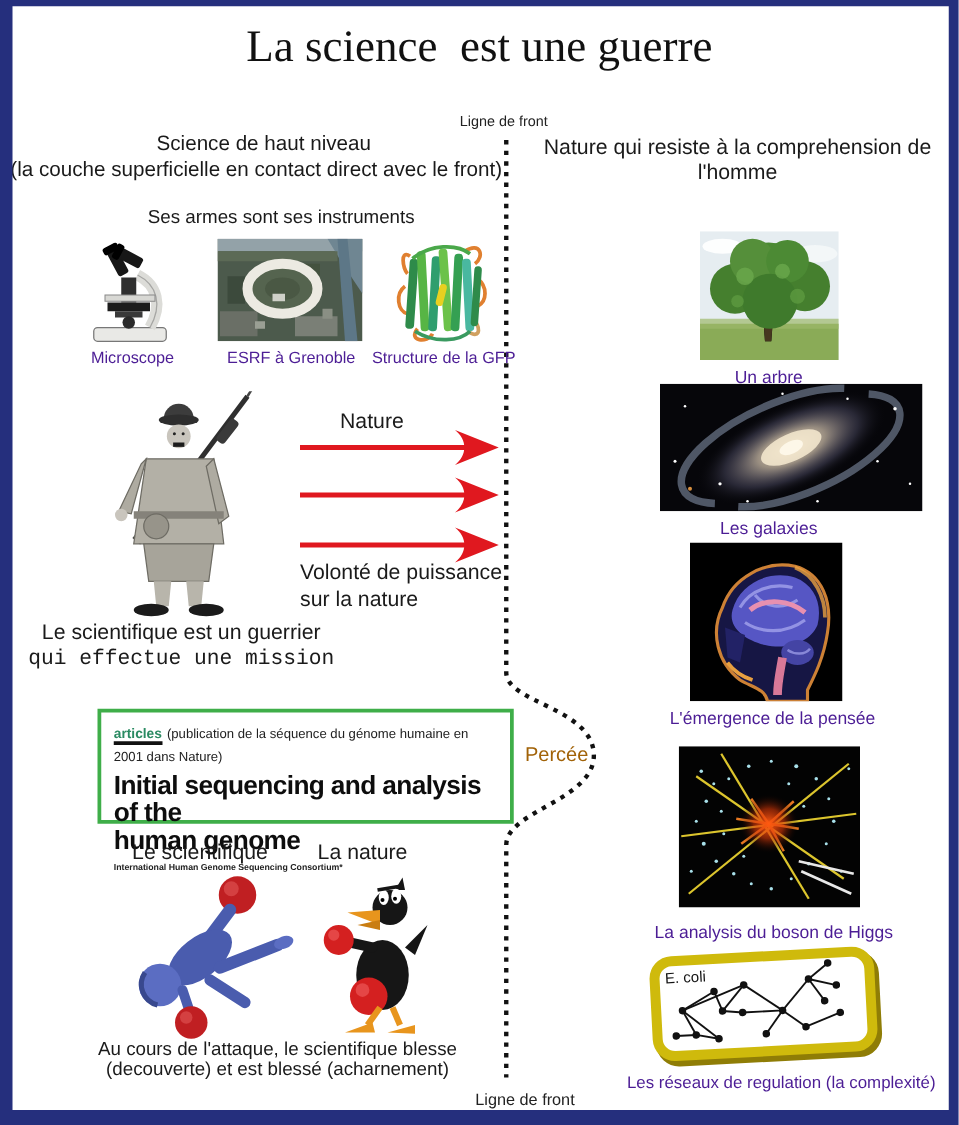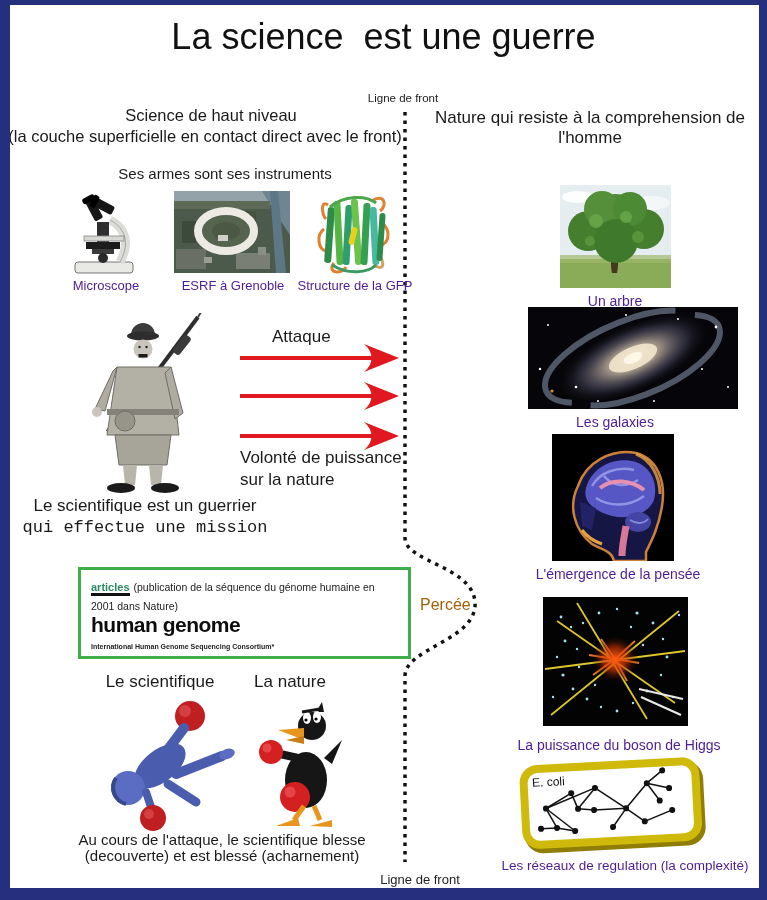--- a/index.html
+++ b/index.html
@@ -11,21 +11,21 @@
   .frame {
     position:absolute; inset:0;
     border-style:solid; border-color:#252f7d;
     border-width:5px 8px 12px 10px;
     pointer-events:none; z-index:50;
   }
   .abs { position:absolute; }
   .ctr { text-align:center; }
   .title {
     left:0; top:16px; width:767px; text-align:center;
-    font-size:36px; letter-spacing:0px; color:#111; white-space:pre-wrap;
+    font-size:36px; letter-spacing:0px; color:#111; white-space:pre-wrap;font-family:Liberation Serif, serif;
   }
   .small-label { font-size:11.5px; color:#222; }
   .heading { font-size:16.5px; color:#1a1a1a; line-height:20px; }
   .caption { font-size:13px; color:#4c1d95; }
   .cap15 { font-size:15px; }
   .cap17 { font-size:17px; }
   .article-box {
     left:78px; top:567px; width:333px; height:92px;
     border:3px solid #3fae49; background:#fff; padding:7px 10px 4px 10px;
   }
@@ -149,21 +149,21 @@
     <rect x="22" y="96" width="72" height="6" fill="#85827a"></rect>
     <circle cx="40" cy="108" r="10" fill="#97948a" stroke="#6e6c64" stroke-width="1"></circle>
     <path d="M30,122 L86,122 L82,152 L34,152 Z" fill="#a7a49a" stroke="#6e6c64" stroke-width="1"></path>
     <path d="M38,152 L52,152 L50,172 L40,172 Z" fill="#b8b5ab"></path>
     <path d="M64,152 L78,152 L76,172 L66,172 Z" fill="#b8b5ab"></path>
     <ellipse cx="36" cy="175" rx="14" ry="5" fill="#1b1b1b"></ellipse>
     <ellipse cx="80" cy="175" rx="14" ry="5" fill="#1b1b1b"></ellipse>
   </svg>
 </div>
 
-<div class="abs cap17" style="left:272px; top:327px;">Attaque</div>
+<div class="abs cap17" style="left:272px; top:327px;">Nature</div>
 <svg class="abs" style="left:240px; top:343px;" width="160" height="30">
   <line x1="0" y1="15" x2="132" y2="15" stroke="#e0181f" stroke-width="4"></line>
   <path d="M124,1 L159,15 L124,29 C134,21 134,9 124,1 Z" fill="#e0181f"></path>
 </svg>
 <svg class="abs" style="left:240px; top:381px;" width="160" height="30">
   <line x1="0" y1="15" x2="132" y2="15" stroke="#e0181f" stroke-width="4"></line>
   <path d="M124,1 L159,15 L124,29 C134,21 134,9 124,1 Z" fill="#e0181f"></path>
 </svg>
 <svg class="abs" style="left:240px; top:421px;" width="160" height="30">
   <line x1="0" y1="15" x2="132" y2="15" stroke="#e0181f" stroke-width="4"></line>
@@ -171,20 +171,21 @@
 </svg>
 
 <div class="abs cap17" style="left:240px; top:448px;">Volonté de puissance</div>
 <div class="abs cap17" style="left:240px; top:470px;">sur la nature</div>
 
 <div class="abs cap17 ctr" style="left:20px; top:496px; width:250px;">Le scientifique est un guerrier</div>
 <div class="abs cap17 ctr" style="left:20px; top:518px; width:250px;font-family:Liberation Mono, monospace;">qui effectue une mission</div>
 
 <div class="abs article-box">
   <span class="article-tag">articles</span><span class="article-note">(publication de la séquence du génome humaine en 2001 dans Nature)</span>
+  <div class="article-title">Initial sequencing and analysis of the</div>
   <div class="article-title" style="margin-top:0;">human genome</div>
   <div class="article-authors">International Human Genome Sequencing Consortium*</div>
 </div>
 
 <div class="abs cap17 ctr" style="left:100px; top:672px; width:120px;">Le scientifique</div>
 <div class="abs cap17 ctr" style="left:240px; top:672px; width:100px;">La nature</div>
 
 <div class="img-wrap" style="left:90px; top:698px;">
   <svg width="145" height="138" viewBox="0 0 145 138">
     <circle cx="100" cy="18" r="15" fill="#c01f22"></circle>
@@ -362,21 +363,21 @@
       <circle cx="10" cy="100" r="1.2"></circle>
         <circle cx="130" cy="100" r="1.2"></circle>
         <circle cx="136" cy="18" r="1.2"></circle>
     </g>
     <g stroke="#e8e8e8" stroke-width="2.2">
       <line x1="96" y1="92" x2="140" y2="102"></line>
       <line x1="98" y1="100" x2="138" y2="118"></line>
     </g>
   </svg>
 </div>
-<div class="abs caption ctr" style="left:514px; top:737px; width:210px; font-size:14px;">La puissance du boson de Higgs</div>
+<div class="abs caption ctr" style="left:514px; top:737px; width:210px; font-size:14px;">La analysis du boson de Higgs</div>
 
 <div class="img-wrap" style="left:516px; top:757px;">
   <svg width="194" height="100" viewBox="0 0 194 100">
     <g transform="rotate(-3 97 50)">
       <rect x="12" y="12" width="172" height="76" rx="14" fill="none" stroke="#8f7d06" stroke-width="9"></rect>
       <rect x="9" y="8" width="172" height="76" rx="14" fill="#ffffff" stroke="#cfba0c" stroke-width="8"></rect>
       <g stroke="#111" stroke-width="1.5">
         <line x1="30" y1="48" x2="56" y2="34"></line>
           <line x1="56" y1="34" x2="62" y2="50"></line>
         <line x1="30" y1="48" x2="40" y2="68"></line>

